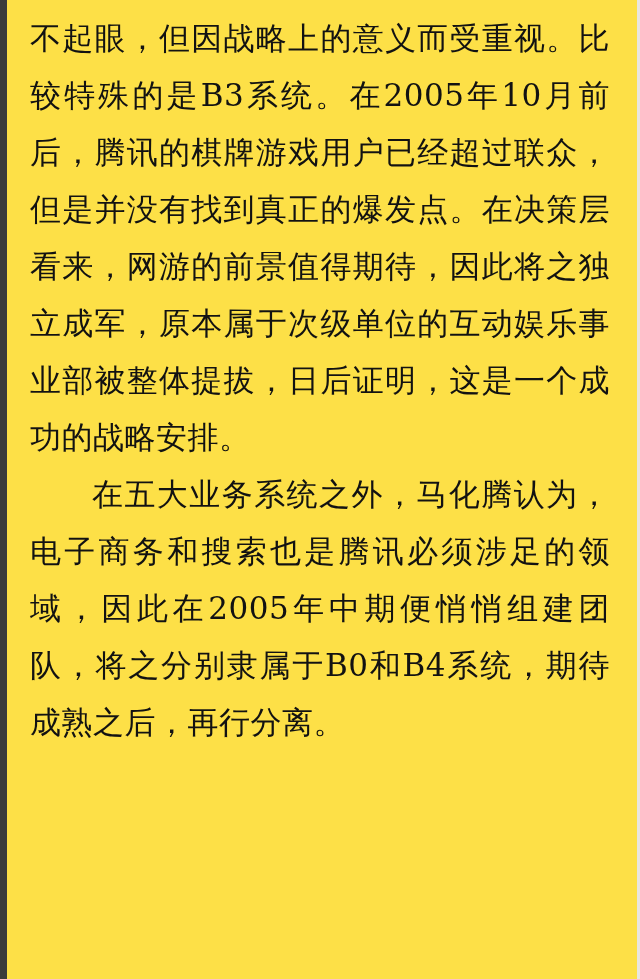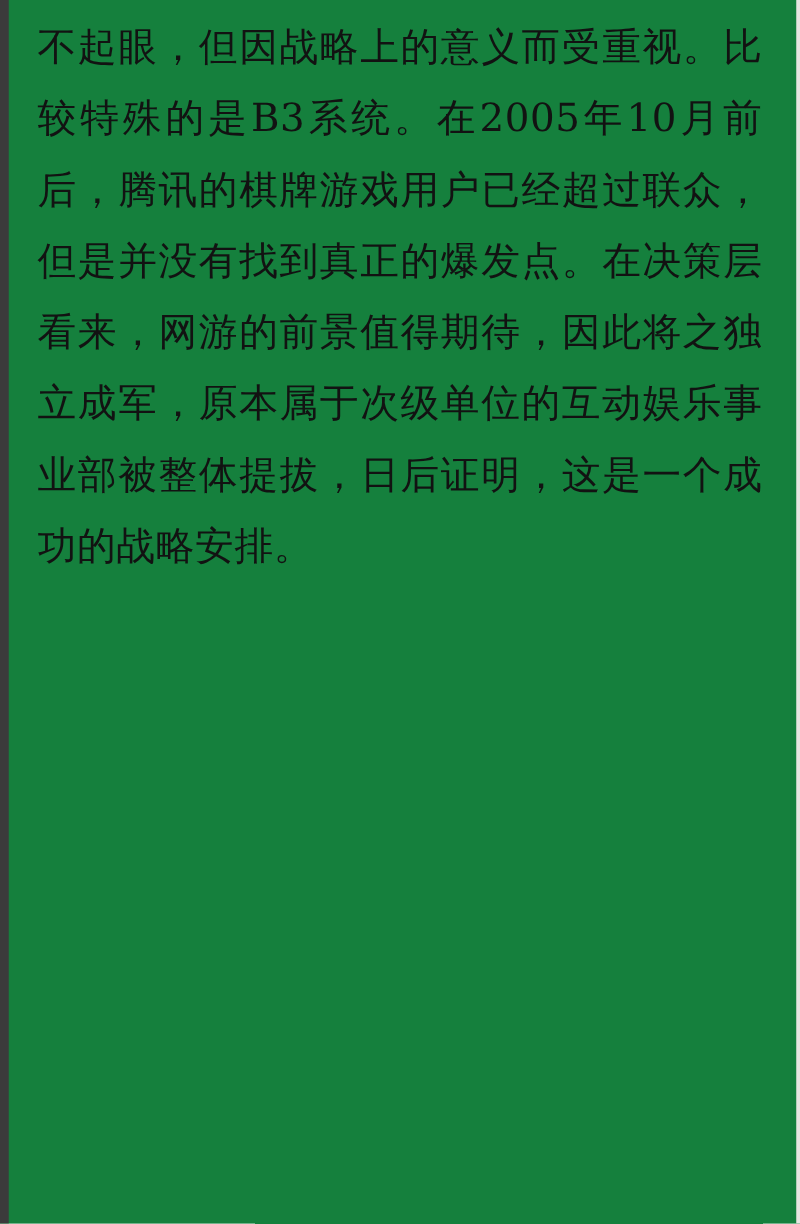--- a/index.html
+++ b/index.html
@@ -4,21 +4,21 @@
 <style>
   html, body {
     margin: 0;
     padding: 0;
     background: #ffffff;
   }
   #page {
     position: relative;
     width: 640px;
     height: 979px;
-    background: #15803d;
+    background: #fde047;
     overflow: hidden;
     box-sizing: border-box;
   }
   .left-rule {
     position: absolute;
     left: 0;
     top: 0;
     width: 7px;
     height: 979px;
     background: #3b3b3b;
@@ -55,15 +55,16 @@
 </head>
 <body>
 
 <div id="page">
 
   <div class="left-rule"></div>
   <div class="right-edge"></div>
 
   <div class="page-body">
     <p class="para">不起眼，但因战略上的意义而受重视。比较特殊的是B3系统。在2005年10月前后，腾讯的棋牌游戏用户已经超过联众，但是并没有找到真正的爆发点。在决策层看来，网游的前景值得期待，因此将之独立成军，原本属于次级单位的互动娱乐事业部被整体提拔，日后证明，这是一个成功的战略安排。</p>
+    <p class="para indent">在五大业务系统之外，马化腾认为，电子商务和搜索也是腾讯必须涉足的领域，因此在2005年中期便悄悄组建团队，将之分别隶属于B0和B4系统，期待成熟之后，再行分离。</p>
   </div>
 
 </div>
 
 </body></html>

